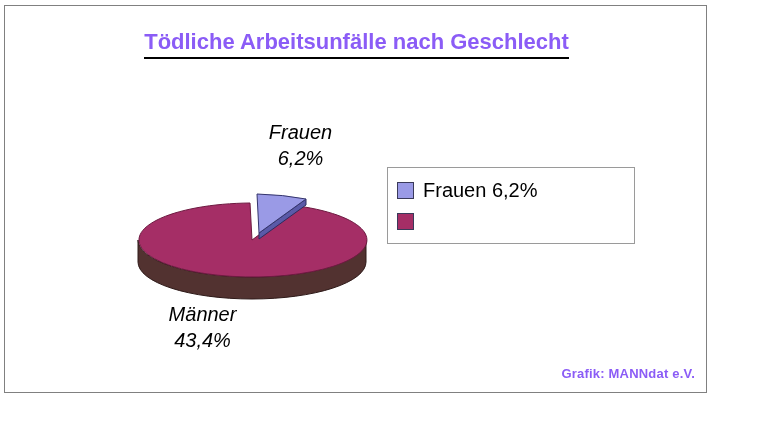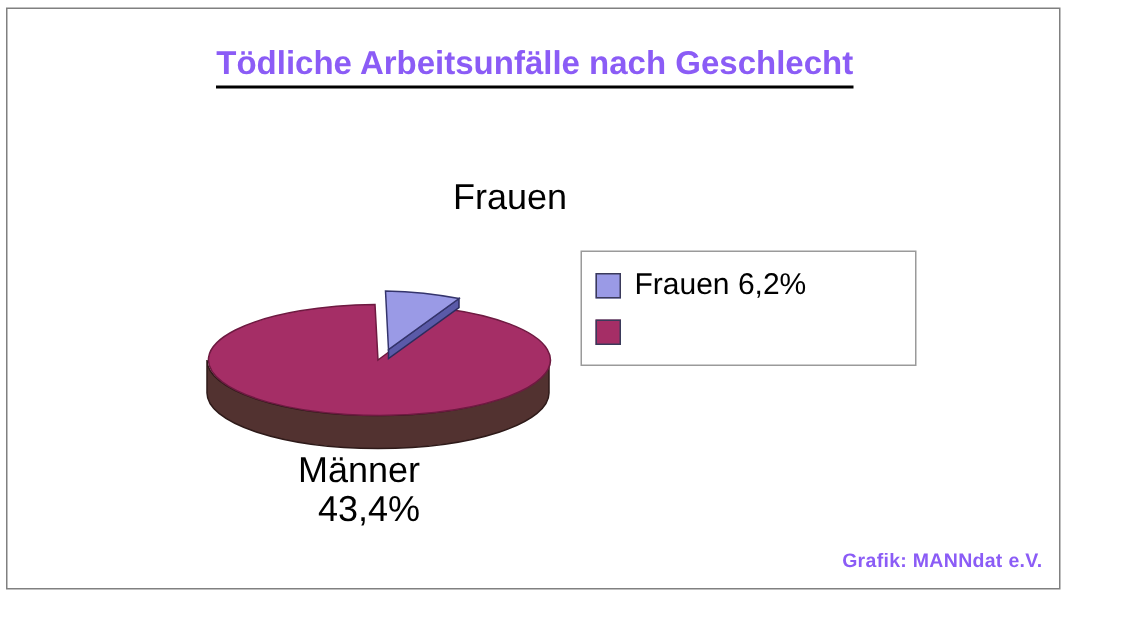--- a/index.html
+++ b/index.html
@@ -56,25 +56,26 @@
     padding-bottom: 1px;
     display: inline-block;
   }
   #title-line-2 > span {
     font-size: 20px;
   }
 
   
   .pie-label {
     position: absolute;
-    font-size: 24px;
+    font-size: 20px;
     color: #000000;
-    text-align: right;
+    text-align: center;
     line-height: 26px;
     white-space: nowrap;
+    font-style: italic;
   }
   #label-frauen {
     left: 218px;
     top: 113px;
     width: 155px;
   }
   #label-maenner {
     left: 120px;
     top: 295px;
     width: 155px;
@@ -87,21 +88,21 @@
     top: 175px;
     width: 270px;
     height: 125px;
   }
 
   
   #legend {
     position: absolute;
     left: 382px;
     top: 161px;
-    width: 224px;
+    width: 248px;
     height: 77px;
     border: 1px solid #9a9a9a;
     background: #ffffff;
     box-sizing: border-box;
     padding: 7px 0 0 9px;
   }
   .legend-row {
     display: flex;
     align-items: center;
     height: 31px;
@@ -139,20 +140,21 @@
 <div id="canvas">
 
   <div id="chart-frame">
 
     <div id="title-block">
       <div class="title-line" id="title-line-1"><span>Tödliche Arbeitsunfälle nach Geschlecht</span></div>
     </div>
 
     <div class="pie-label" id="label-frauen">
       <div>Frauen</div>
+      <div>6,2%</div>
     </div>
 
     <div class="pie-label" id="label-maenner">
       <div>Männer</div>
       <div>43,4%</div>
     </div>
 
     <div id="pie-wrap">
       <svg width="270" height="125" viewBox="0 0 270 125">
         <defs>

